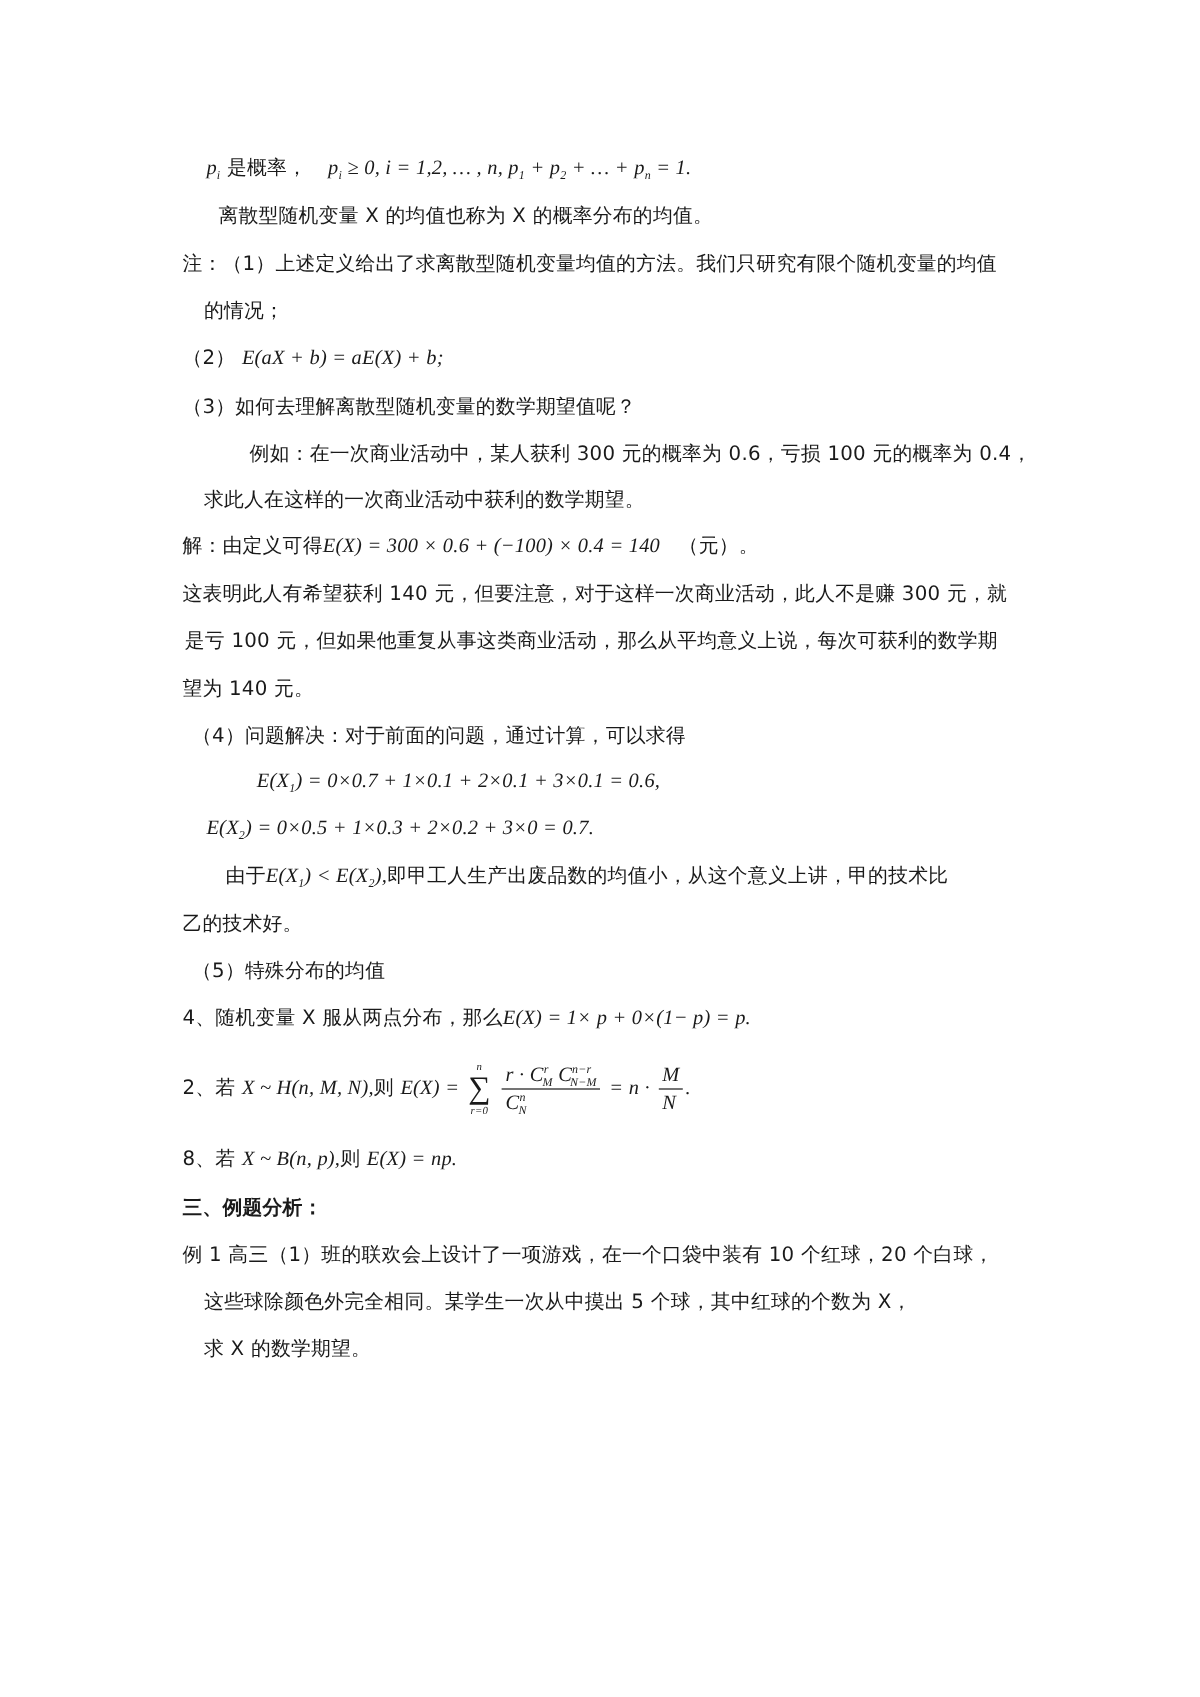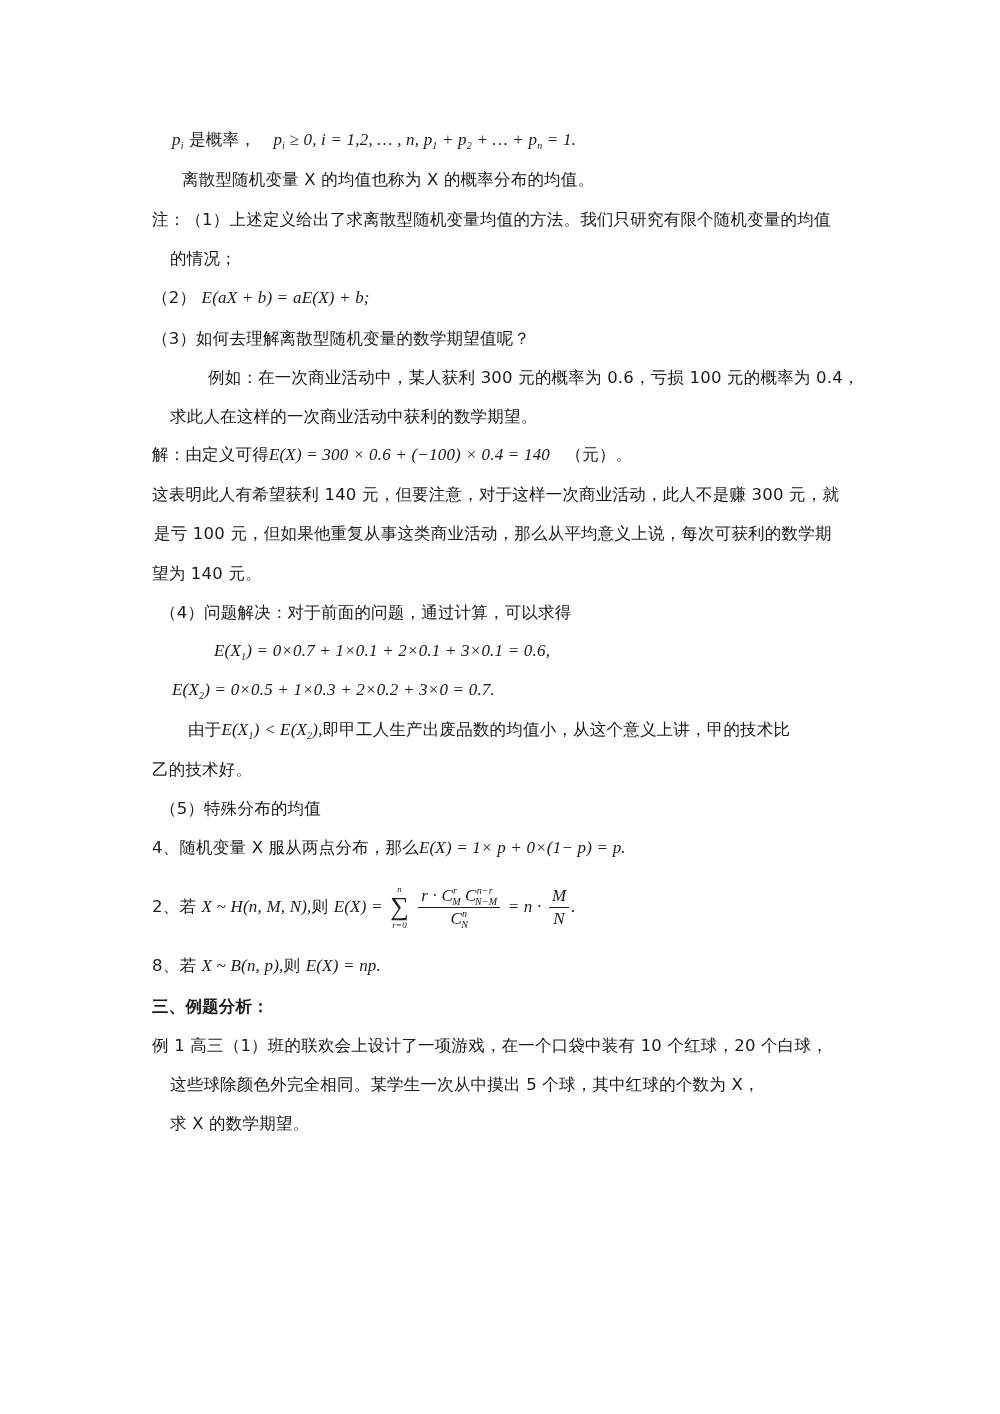--- a/index.html
+++ b/index.html
@@ -2,21 +2,21 @@
 <html><head>
 <meta charset="utf-8">
 <style>
   html, body { margin:0; padding:0; background:#ffffff; }
   body { width:1000px; height:1414px; position:relative; overflow:hidden;
          font-family:"DejaVu Sans","Liberation Sans",sans-serif; color:#1a1a1a; }
   .line { position:absolute; font-size:16.5px; line-height:24px; white-space:nowrap; letter-spacing:0.2px; }
   .math { font-family:"Liberation Serif","DejaVu Serif",serif; font-style:italic; font-size:17px; }
   sub, sup { font-size:10px; line-height:0; }
   .bold { font-weight:bold; }
-  .frac { display:inline-flex; flex-direction:column; align-items:center; vertical-align:middle; margin:0 2px; }
+  .frac { display:inline-flex; flex-direction:column; align-items:flex-start; vertical-align:middle; margin:0 2px; }
   .frac .num { border-bottom:1px solid #1a1a1a; padding:0 3px 1px; line-height:20px; }
   .frac .den { padding:1px 3px 0; line-height:20px; }
   .sum { display:inline-flex; flex-direction:column; align-items:center; vertical-align:middle; margin:0 2px; }
   .sum .lim { font-size:9px; line-height:10px; }
   .sum .sig { font-size:26px; line-height:26px; font-style:normal; }
 </style>
 </head>
 <body>
 
 <div class="line" style="left:172px; top:128px;">

